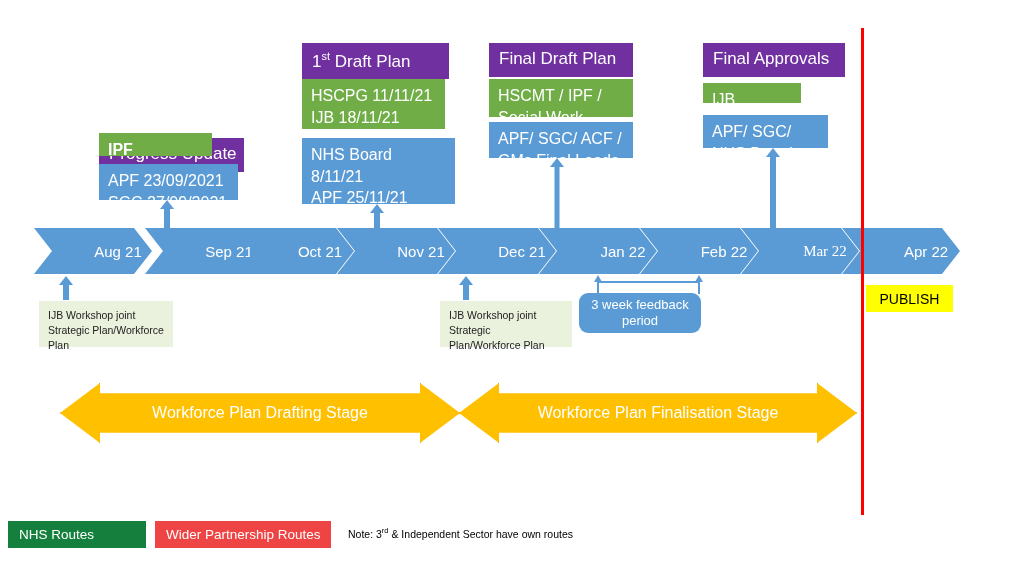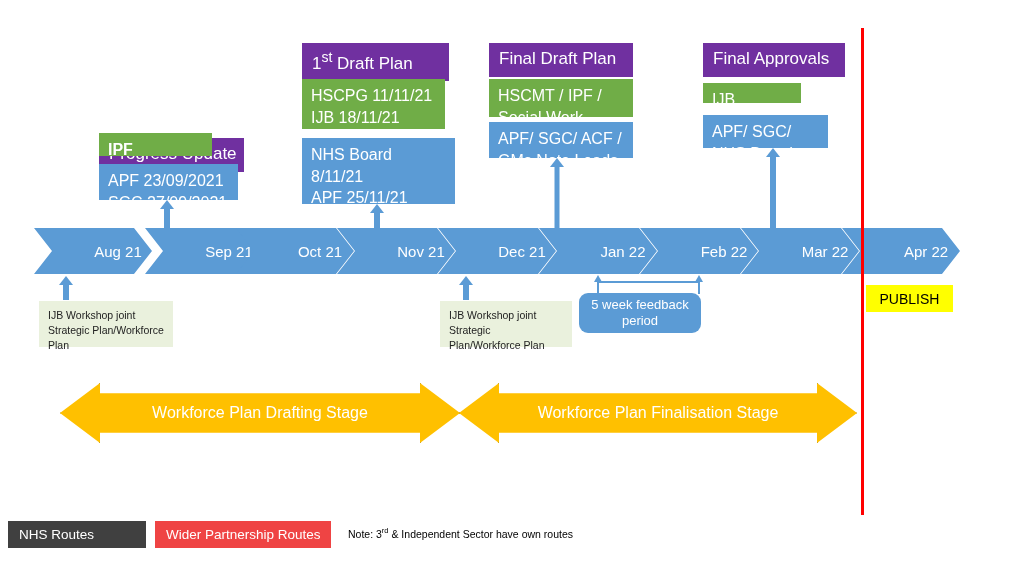--- a/index.html
+++ b/index.html
@@ -20,21 +20,21 @@
   
   .hdr {
     background: #7030A0;
     color: #ffffff;
     font-size: 17px;
     line-height: 1.1;
     padding: 7px 10px 8px 10px;
     white-space: nowrap;
     box-sizing: border-box;
   }
-  .hdr sup { font-size: 14px; vertical-align: super; }
+  .hdr sup { font-size: 11px; vertical-align: super; }
 
   
   .box {
     box-sizing: border-box;
     color: #ffffff;
     font-size: 16px;
     line-height: 1.35;
     padding: 6px 8px 6px 9px;
   }
   .box.green { background: #70AD47; }
@@ -157,21 +157,21 @@
   
   .legend-chip {
     position: absolute;
     box-sizing: border-box;
     color: #ffffff;
     font-size: 13.5px;
     display: flex;
     align-items: center;
     padding-left: 11px;
   }
-  .legend-chip.blue { background: #404040; }
+  .legend-chip.blue { background: #15803d; }
   .legend-chip.green { background: #ef4444; }
   .legend-note {
     position: absolute;
     font-size: 10.5px;
     color: #000000;
     white-space: nowrap;
   }
   .legend-note sup { font-size: 7.5px; vertical-align: super; }
 </style>
 </head>
@@ -204,21 +204,21 @@
 
 <div class="uparrow" style="left:369px; top:204px; width:16px; height:24px;">
   <div class="head"></div>
   <div class="stem" style="width:6px; top:8px;"></div>
 </div>
 
 <div class="abs hdr" style="left:489px; top:43px; width:144px;">Final Draft Plan</div>
 
 <div class="abs box green" style="left:489px; top:79px; width:144px; height:38px;">HSCMT / IPF / Social Work Committee</div>
 
-<div class="abs box blue" style="left:489px; top:122px; width:144px; height:36px;">APF/ SGC/ ACF / GMs Note Leads</div>
+<div class="abs box blue" style="left:489px; top:122px; width:144px; height:36px;">APF/ SGC/ ACF / GMs Final Leads</div>
 
 <div class="uparrow" style="left:549px; top:158px; width:16px; height:70px;">
   <div class="head"></div>
   <div class="stem" style="width:5px; top:8px;"></div>
 </div>
 
 <div class="abs hdr" style="left:703px; top:43px; width:142px;">Final Approvals</div>
 
 <div class="abs box green" style="left:703px; top:83px; width:98px; height:20px;">IJB</div>
 
@@ -244,21 +244,21 @@
   </div>
   <div class="chev" style="left:404px; width:118px;">
     <span>Dec 21</span>
   </div>
   <div class="chev" style="left:505px; width:118px;text-align:right;">
     <span>Jan 22</span>
   </div>
   <div class="chev" style="left:606px; width:118px;">
     <span>Feb 22</span>
   </div>
-  <div class="chev" style="left:707px; width:118px;">
+  <div class="chev" style="left:707px; width:118px;font-family:Liberation Serif, serif;">
     <span>Mar 22</span>
   </div>
   <div class="chev" style="left:808px; width:118px;">
     <span>Apr 22</span>
   </div>
 </div>
 
 <div class="uparrow" style="left:58px; top:276px; width:16px; height:24px;">
   <div class="head"></div>
   <div class="stem" style="width:6px; top:8px;"></div>
@@ -271,21 +271,21 @@
 </div>
 <div class="abs notebox" style="left:440px; top:301px; width:132px; height:46px;">IJB Workshop joint Strategic Plan/Workforce Plan</div>
 
 <div class="span-conn" style="left:597px; top:281px; width:103px; height:14px;">
   <div class="bar"></div>
   <div class="tick l"></div>
   <div class="tick r"></div>
   <div class="ah l"></div>
   <div class="ah r"></div>
 </div>
-<div class="abs feedback" style="left:579px; top:293px; width:122px; height:40px;">5 week feedback period</div>
+<div class="abs feedback" style="left:579px; top:293px; width:122px; height:40px;">3 week feedback period</div>
 
 <div class="stage" style="left:60px; top:383px; width:400px;">
   <span>Workforce Plan Drafting Stage</span>
 </div>
 <div class="stage" style="left:459px; top:383px; width:398px;">
   <span>Workforce Plan Finalisation Stage</span>
 </div>
 
 <div class="redline" style="left:861px; top:28px; height:487px;"></div>
 

